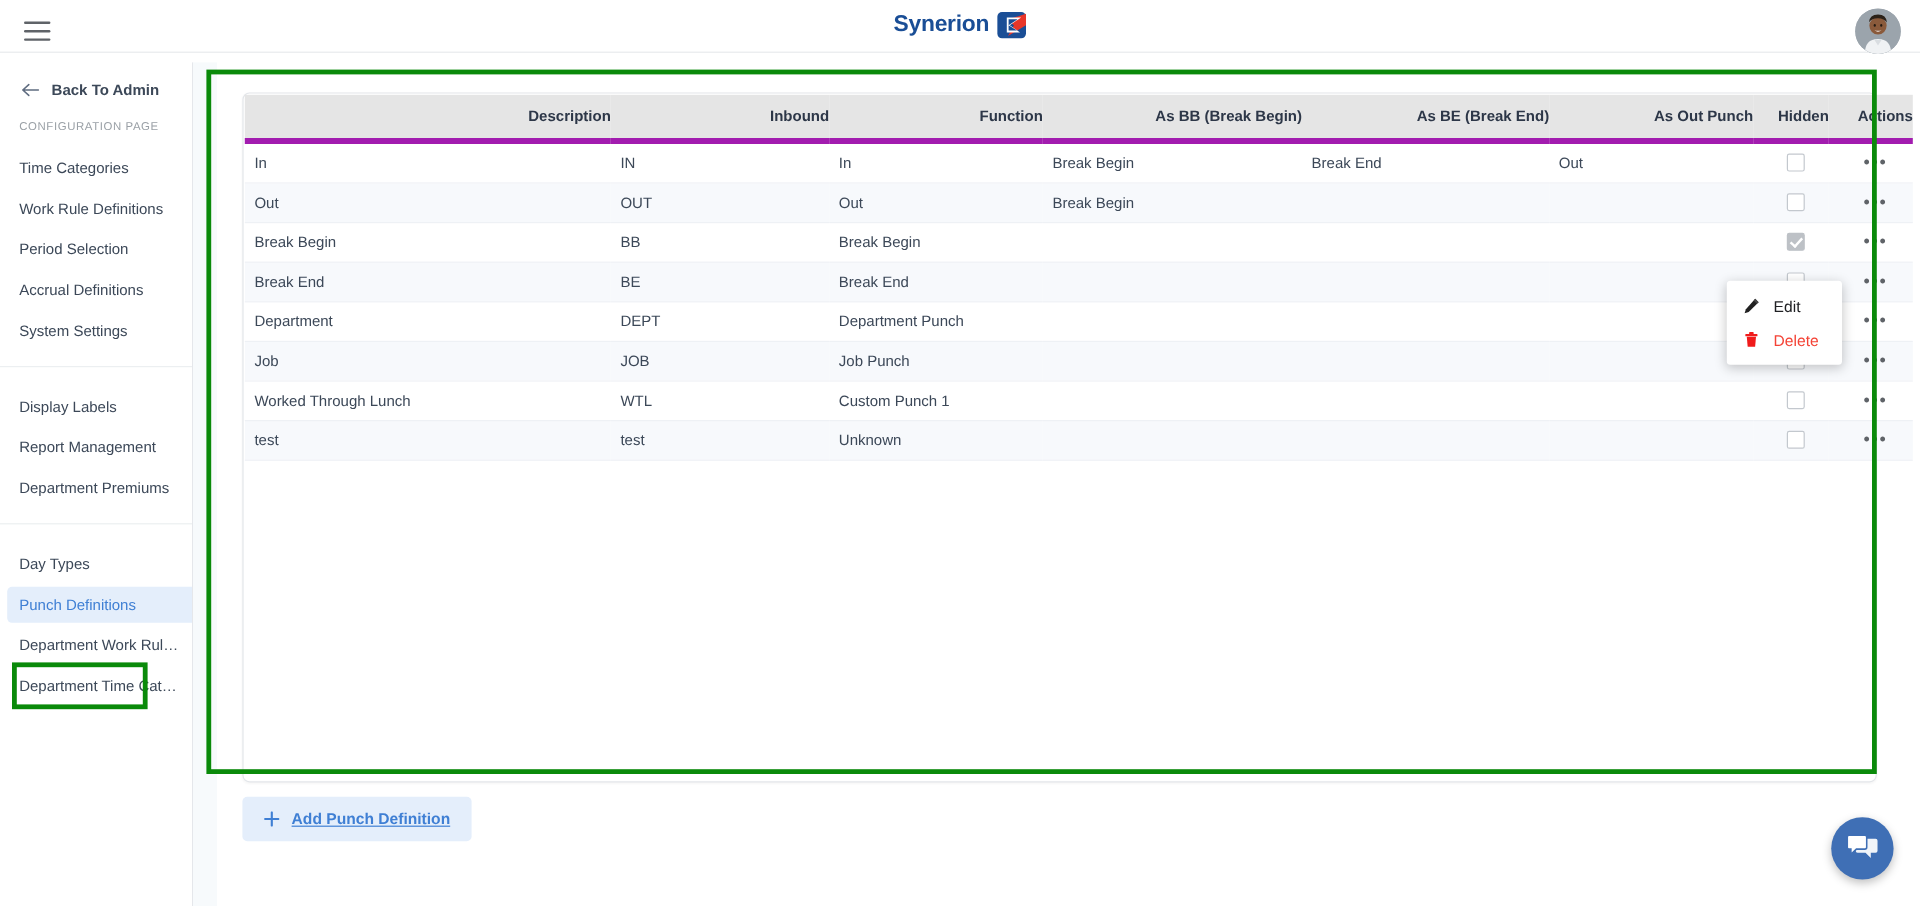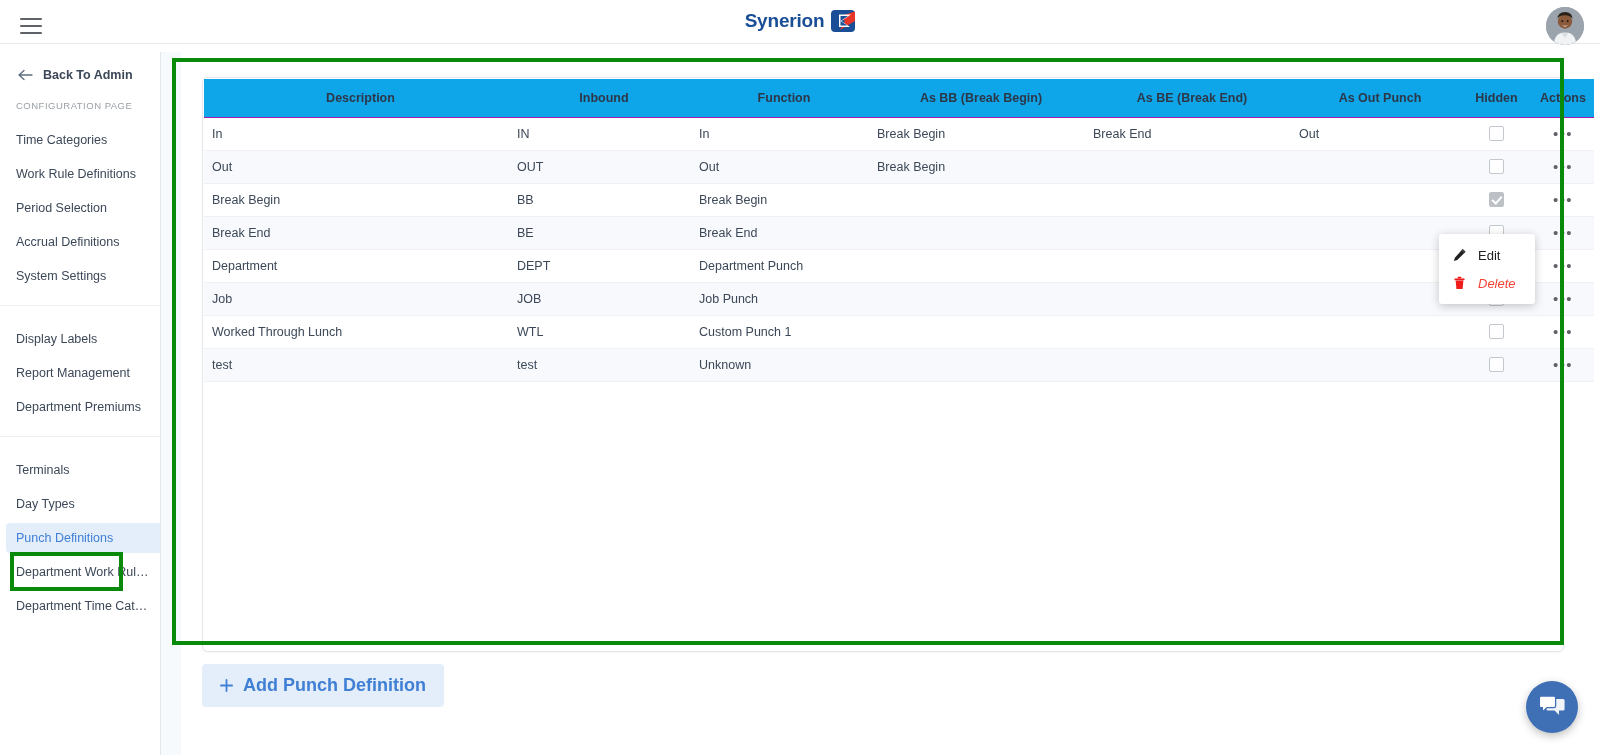--- a/index.html
+++ b/index.html
@@ -88,24 +88,24 @@
     background: #ffffff; border: 1px solid #e3e6ea; border-radius: 6px;
     box-shadow: 0 1px 2px rgba(0,0,0,0.04);
     overflow: visible;
   }
   .tbl-wrap {
     position: absolute; left: 1px; top: 1px; width: 1360px; height: 502px;
     overflow: visible;
   }
   table.grid { width: 100%; border-collapse: collapse; table-layout: fixed; }
   table.grid thead th {
-    background: #0ea5e9; text-align: center;
+    background: #e5e5e5; text-align: right;
     font-size: 12.5px; color: #2d3748; font-weight: bold;
     padding: 10px 0 10px 8px; height: 38px;
-    border-bottom: 1px solid #a21caf;
+    border-bottom: 5px solid #a21caf;
   }
   table.grid tbody td {
     font-size: 12.5px; color: #3c4858;
     padding: 8px 0 8px 8px; height: 30px;
     border-bottom: 1px solid #eef1f5;
     white-space: nowrap; overflow: hidden; text-overflow: ellipsis;
   }
   table.grid tbody tr:nth-child(even) td { background: #f7f9fc; }
   table.grid tbody tr:nth-child(odd) td { background: #ffffff; }
   .col-desc { width: 305px; }
@@ -143,31 +143,32 @@
     position: absolute; left: 1236px; top: 156px;
     width: 96px; padding: 7px 0;
     background: #ffffff; border-radius: 3px;
     box-shadow: 0 2px 10px rgba(0,0,0,0.22); z-index: 40;
   }
   .menu-item {
     display: flex; align-items: center; gap: 11px;
     padding: 6px 10px 6px 13px; font-size: 13px; cursor: pointer;
   }
   .menu-item.edit { color: #202124; }
-  .menu-item.del  { color: #f44336; font-style: italic; }
+  .menu-item.del  { color: #f44336; }
   .mi-icon { width: 15px; height: 16px; flex: none; }
 
   .add-btn {
     position: absolute; left: 21px; top: 612px;
     display: inline-flex; align-items: center; gap: 10px;
     background: #e4eefb; color: #3f7fd4;
-    font-size: 18px; font-weight: bold;
+    font-size: 13px; font-weight: bold;
     border: none; border-radius: 4px;
     padding: 11px 18px; cursor: pointer;
     font-family: "Liberation Sans", sans-serif;
+    text-decoration: underline;
   }
   .plus { width: 13px; height: 13px; flex: none; }
 
   .fab {
     position: absolute; right: 22px; bottom: 22px;
     width: 52px; height: 52px; border-radius: 50%;
     background: #3f6fb5; cursor: pointer;
     display: flex; align-items: center; justify-content: center;
     box-shadow: 0 3px 8px rgba(0,0,0,0.25); z-index: 55;
   }
@@ -243,23 +244,20 @@
       </div>
       <div class="nav-item">
         <span>Report Management</span>
       </div>
       <div class="nav-item">
         <span>Department Premiums</span>
       </div>
     </div>
 
     <div class="nav-group">
-      <div class="nav-item">
-        <span>Terminals</span>
-      </div>
       <div class="nav-item">
         <span>Day Types</span>
       </div>
       <div class="nav-item active">
         <span>Punch Definitions</span>
       </div>
       <div class="nav-item">
         <span>Department Work Rules Filt...</span>
       </div>
       <div class="nav-item">

